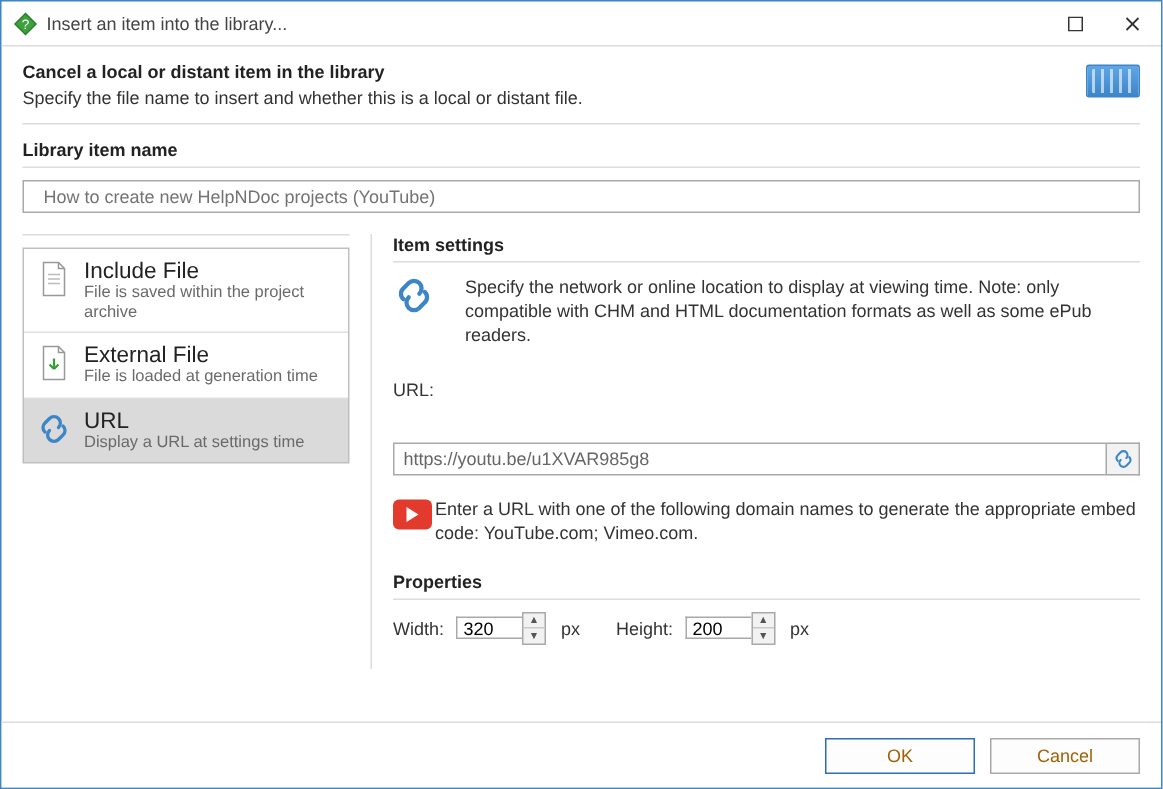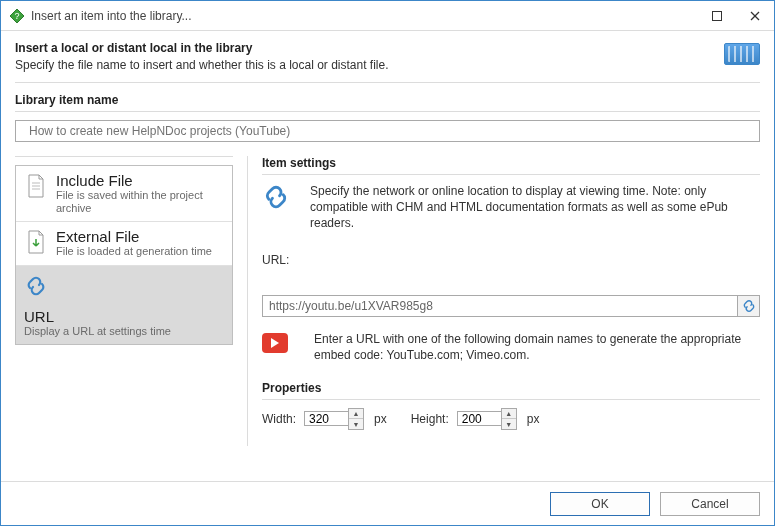--- a/index.html
+++ b/index.html
@@ -19,44 +19,44 @@
 .section-label { font-weight: bold; font-size: 12px; color: #222; margin-bottom: 4px; }
 .section-hr { height:1px; background:#dcdcdc; margin-bottom:8px; }
 .name-input { width: 100%; height: 22px; border: 1px solid #a9a9a9; padding: 2px 13px; font-size: 12px; color: #737373; }
 .columns { display: flex; padding: 10px 14px 0 14px; height: 300px; }
 .left { width: 232px; padding-right: 14px; }
 .vdiv { width:1px; background:#dcdcdc; margin-right: 14px; }
 .right { flex: 1; position: relative; }
 .list { border: 1px solid #bfbfbf; }
 .item { display: flex; padding: 6px 8px; gap: 8px; border-bottom: 1px solid #e0e0e0; cursor: default; }
 .item:last-child { border-bottom: none; }
-.item.selected { background: #dadada; flex-direction: column; }
+.item.selected { background: #dadada; }
 .item .it-icon { width: 24px; height: 28px; flex-shrink: 0; display:flex; align-items:center; justify-content:center; }
 .item .it-text .it-title { font-size: 15px; color: #222; }
 .item .it-text .it-sub { font-size: 11px; color: #6a6a6a; line-height: 1.2; }
 .settings-row { display: flex; gap: 20px; align-items: flex-start; margin-bottom: 21px; }
 .link-icon { width: 28px; height: 28px; flex-shrink: 0; display:flex; align-items:center; justify-content:center; }
 .desc { font-size: 12px; color: #333; line-height: 1.35; }
 .url-label { font-size: 12px; color:#333; margin: 4px 0 4px 0; }
 .url-field { display:flex; align-items:center;margin-top:28px; }
 .url-input { flex:1; height: 22px; border:1px solid #a9a9a9; font-size:12px; padding:2px 6px; color:#666; }
 .url-btn { width: 22px; height:22px; border:1px solid #a9a9a9; border-left:none; background:#f2f2f2; display:flex; align-items:center; justify-content:center; }
-.hint-row { display:flex; gap:26px; align-items:flex-start; margin-top:14px; }
+.hint-row { display:flex; gap:2px; align-items:flex-start; margin-top:14px; }
 .yt { width:26px; height:20px; background:#e23b2e; border-radius:4px; display:flex; align-items:center; justify-content:center; flex-shrink:0; margin-top:2px; }
 .yt::after { content:""; border-left:8px solid #fff; border-top:5px solid transparent; border-bottom:5px solid transparent; }
 .props { margin-top: 18px; }
 .prop-row { display:flex; align-items:center; gap:8px; margin-top:8px; }
 .spin { display:flex; align-items:center; }
 .spin input { width:44px; height:15px; border:1px solid #a9a9a9; border-right:none; text-align:left; padding:2px 4px; font-size:12px; }
 .spin .arrows { width:16px; height:22px; border:1px solid #a9a9a9; background:#f2f2f2; display:flex; flex-direction:column; }
 .spin .arrows div { flex:1; display:flex; align-items:center; justify-content:center; font-size:7px; color:#555; }
 .spin .arrows div:first-child { border-bottom:1px solid #c8c8c8; }
 .unit { font-size:12px; color:#333; margin-left:2px; margin-right:16px; }
 .footer { position:absolute; left:0; right:0; bottom:0; height:44px; border-top:1px solid #dcdcdc; display:flex; justify-content:flex-end; align-items:center; padding-right:14px; gap:10px; background:#fff; }
-.btn { width:100px; height:24px; border:1px solid #a9a9a9; background:#fdfdfd; font-size:12px; color:#404040; }
+.btn { width:100px; height:24px; border:1px solid #a9a9a9; background:#fdfdfd; font-size:12px; color:#a16207; }
 .btn.primary { border:1px solid #2c6fb3; }
 svg { display:block; }
 </style>
 </head>
 <body>
 
 <div class="titlebar">
   <span class="app-icon">
     <svg width="16" height="16" viewBox="0 0 16 16">
         <polygon points="8,1 15,8 8,15 1,8" fill="#3da23d" stroke="#2e7d2e" stroke-width="1"></polygon>
@@ -72,21 +72,21 @@
   <div class="sys">
     <svg width="10" height="10" viewBox="0 0 10 10">
         <line x1="1" y1="1" x2="9" y2="9" stroke="#333" stroke-width="1.2"></line>
         <line x1="9" y1="1" x2="1" y2="9" stroke="#333" stroke-width="1.2"></line>
       </svg>
   </div>
 </div>
 
 <div class="header">
   <div class="hdr-text">
-    <div class="hdr-title">Insert a local or distant local in the library</div>
+    <div class="hdr-title">Cancel a local or distant item in the library</div>
     <div class="hdr-sub">Specify the file name to insert and whether this is a local or distant file.</div>
   </div>
   <div class="hdr-icon"></div>
 </div>
 <div class="divider"></div>
 
 <div class="section">
   <div class="section-label">Library item name</div>
   <div class="section-hr"></div>
   <input class="name-input" type="text" value="How to create new HelpNDoc projects (YouTube)" style="">

